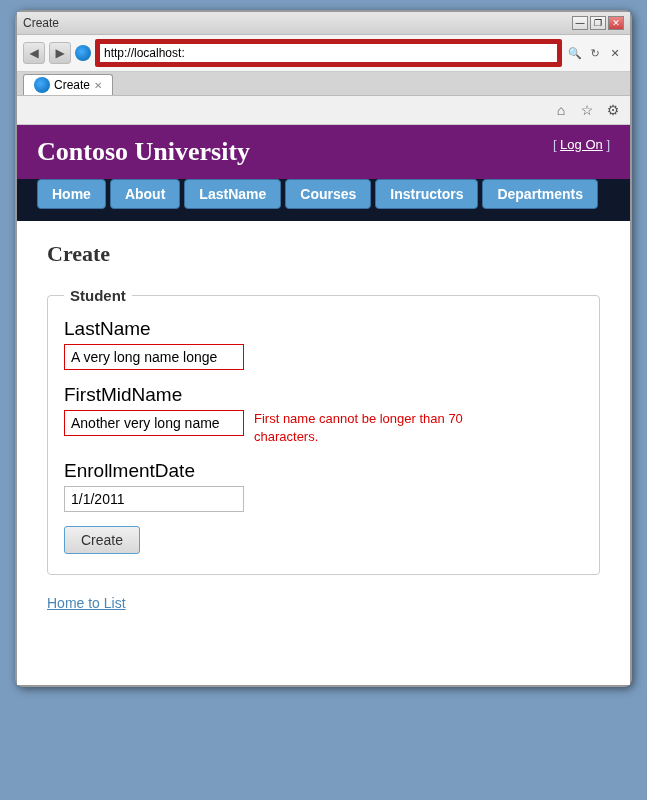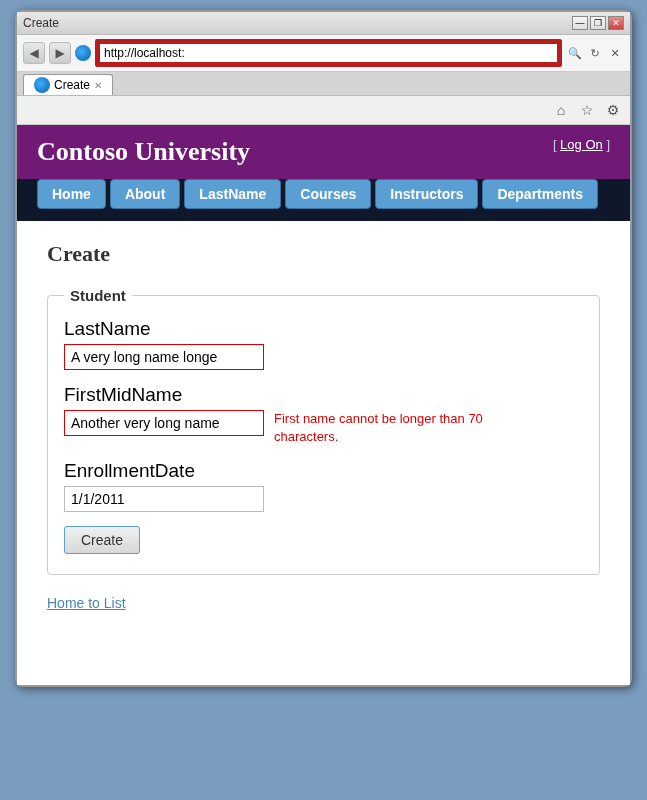--- a/index.html
+++ b/index.html
@@ -253,21 +253,21 @@
     .form-row {
       display: flex;
       align-items: flex-start;
       gap: 10px;
     }
 
     .form-input {
       border: 1px solid #d00;
       padding: 4px 6px;
       font-size: 14px;
-      width: 200px;
+      width: 180px;
       background: white;
     }
 
     .form-input.normal-border {
       border: 1px solid #bbb;
     }
 
     .validation-error {
       color: #d00;
       font-size: 13px;

